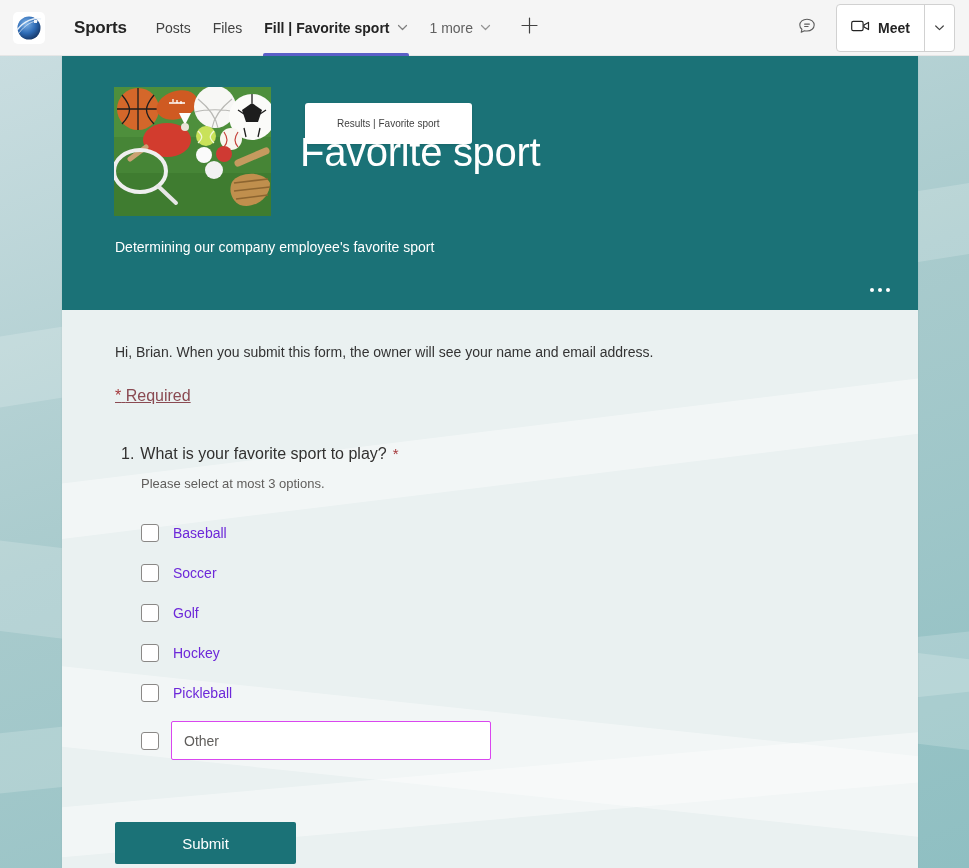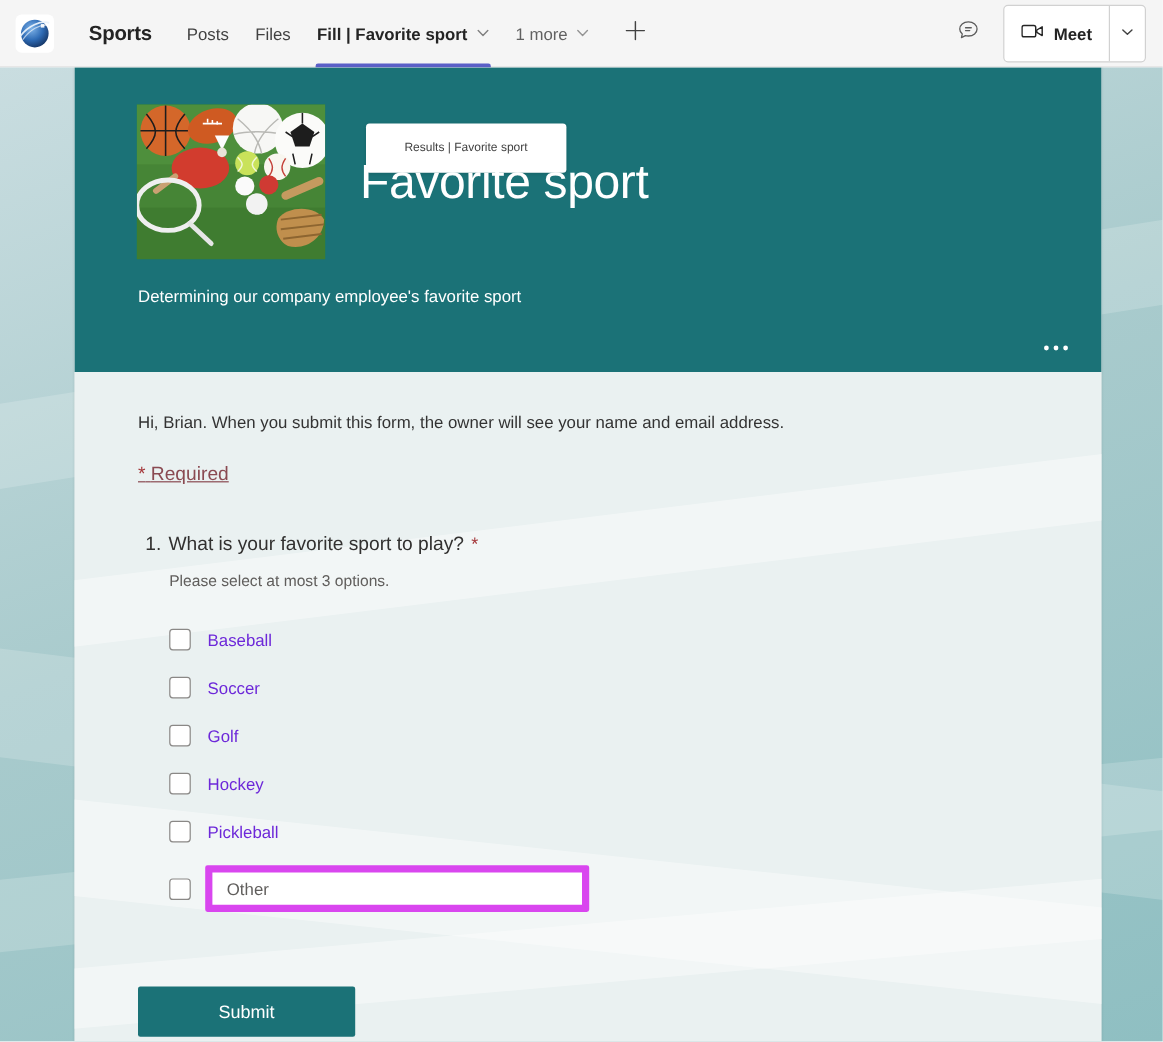--- a/index.html
+++ b/index.html
@@ -328,21 +328,21 @@
   .other-row {
     display: flex;
     align-items: center;
     margin-top: 8px;
   }
 
   .other-input {
     margin-left: 12px;
     width: 320px;
     height: 39px;
-    border: 6px solid #d946ef;
+    border: 1px solid #d946ef;
     background: #ffffff;
     font-family: "Liberation Sans", sans-serif;
     font-size: 14px;
     color: #323130;
     padding: 0 12px;
     border-radius: 2px;
   }
   .other-input::placeholder { color: #605e5c; }
 
   .submit-btn {

